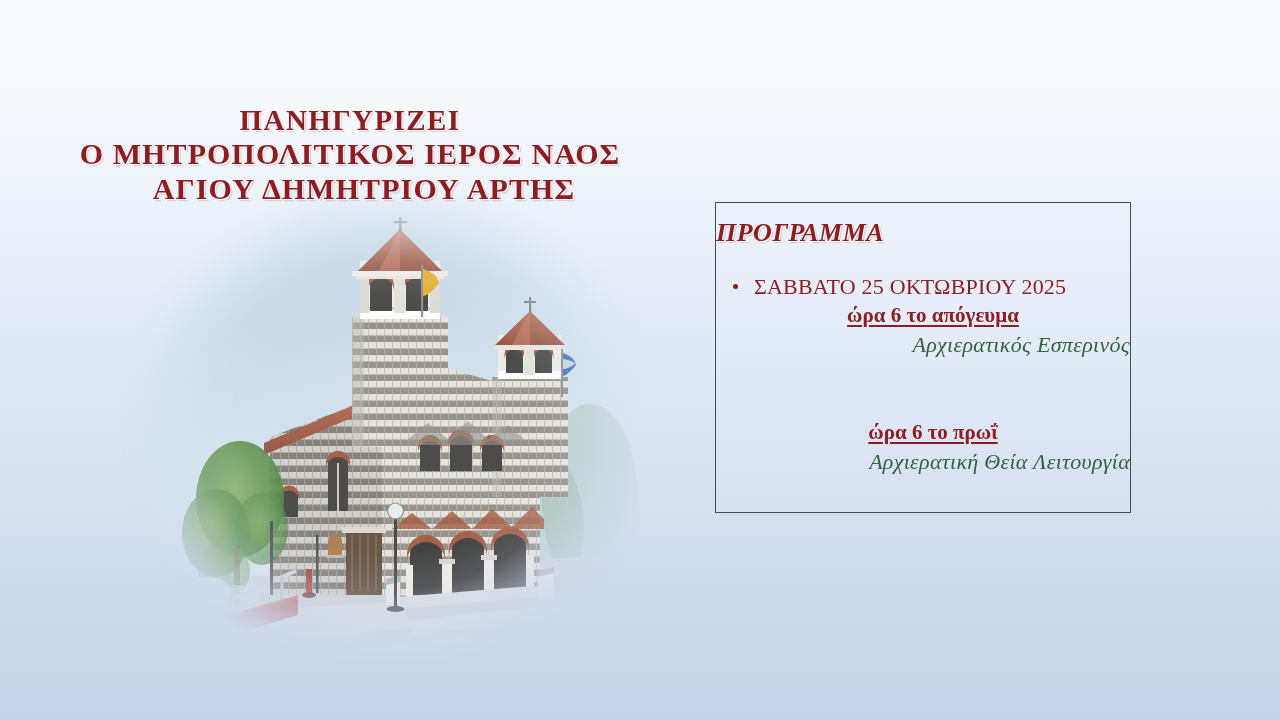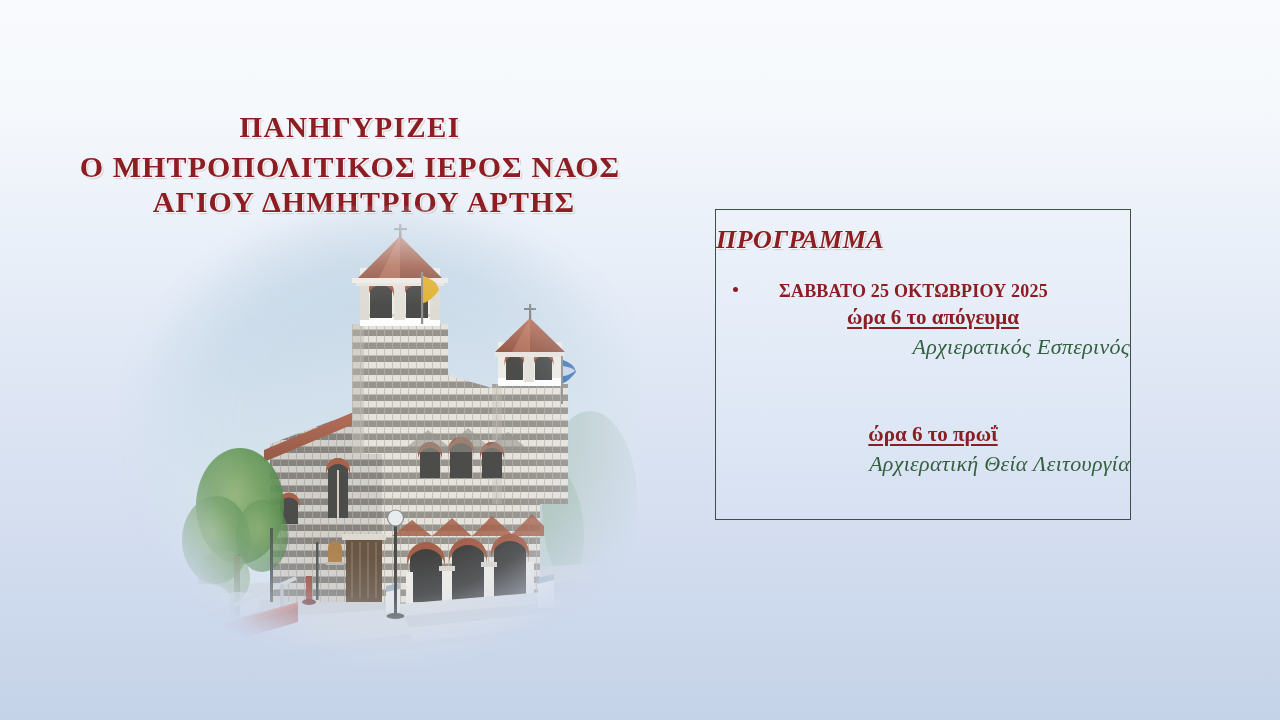--- a/index.html
+++ b/index.html
@@ -20,21 +20,21 @@
         #dfe7f5 52%,
         #d8e1f1 66%,
         #d0dbee 80%,
         #c9d6ea 92%,
         #c5d3e8 100%);
     position: relative;
   }
 
   #slide {
     position: absolute;
-    left: 0; top: 8px;
+    left: 0; top: 1px;
     width: 1280px;
     height: 568px;
   }
 
   
   .title-block {
     position: absolute;
     left: 0px;
     top: 104px;
     width: 700px;
@@ -44,21 +44,21 @@
   }
   .title-line {
     display: block;
     font-weight: bold;
     color: #8c1d22;
     text-shadow: 1px 1px 0 rgba(255,255,255,0.85),
                  2px 2px 1px rgba(190,160,160,0.45);
     white-space: nowrap;
   }
   .title-line.l1 { font-size: 29px; letter-spacing: 1.4px; }
-  .title-line.l2 { font-size: 30px; letter-spacing: 1.1px; margin-top: 6px; }
+  .title-line.l2 { font-size: 30px; letter-spacing: 1.1px; margin-top: 0; }
   .title-line.l3 { font-size: 30px; letter-spacing: 1.1px; margin-top: 2px; padding-left: 28px; }
 
   
   .photo-wrap {
     position: absolute;
     left: 120px;
     top: 198px;
     width: 520px;
     height: 470px;
     overflow: hidden;
@@ -117,26 +117,25 @@
     width: 5px;
     height: 5px;
     border-radius: 50%;
     background: #8c1d22;
     margin-right: 16px;
     flex: 0 0 auto;
     position: relative;
     top: -5px;
   }
   .entry-date {
-    font-size: 18px;
-    font-weight: bold;
+    font-size: 22px;
+    font-weight: normal;
     color: #8c1d22;
     letter-spacing: 0.2px;
     white-space: nowrap;
-    margin-left: 25px;
   }
   .entry-time {
     text-align: center;
     font-size: 21px;
     font-weight: bold;
     color: #8c1d22;
     text-decoration: underline;
     text-underline-offset: 3px;
     margin-top: 3px;
     padding-left: 20px;

